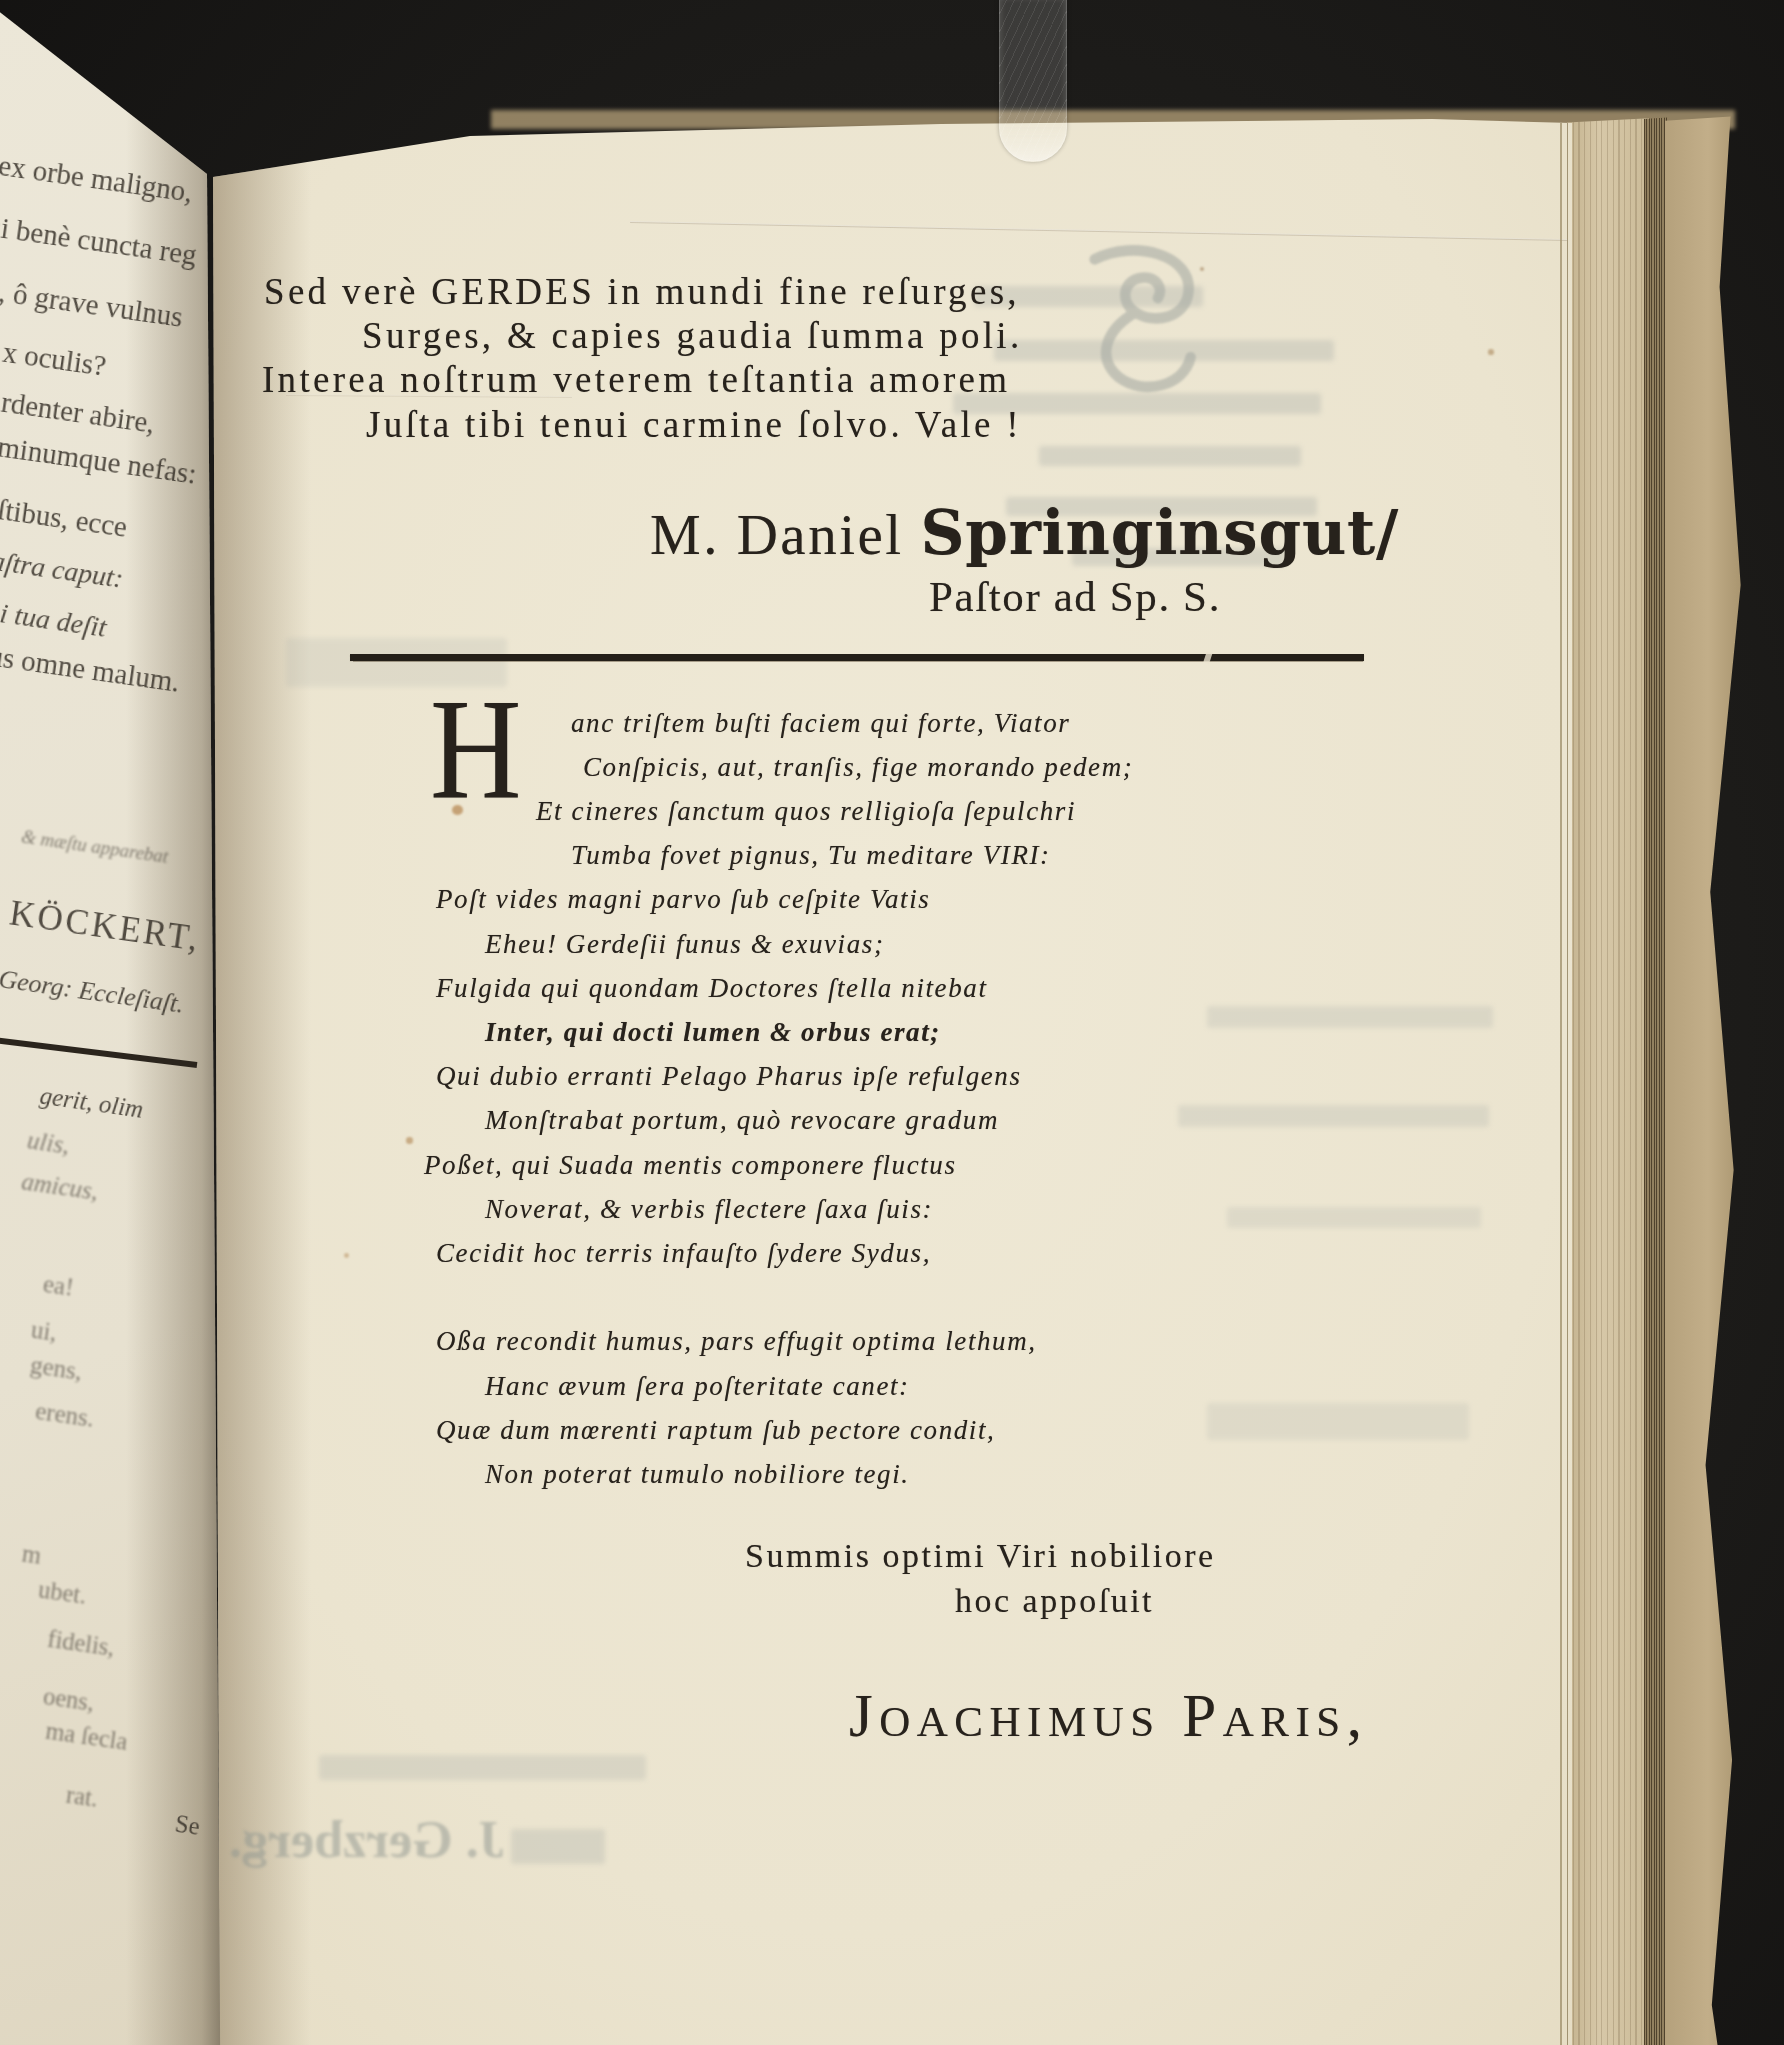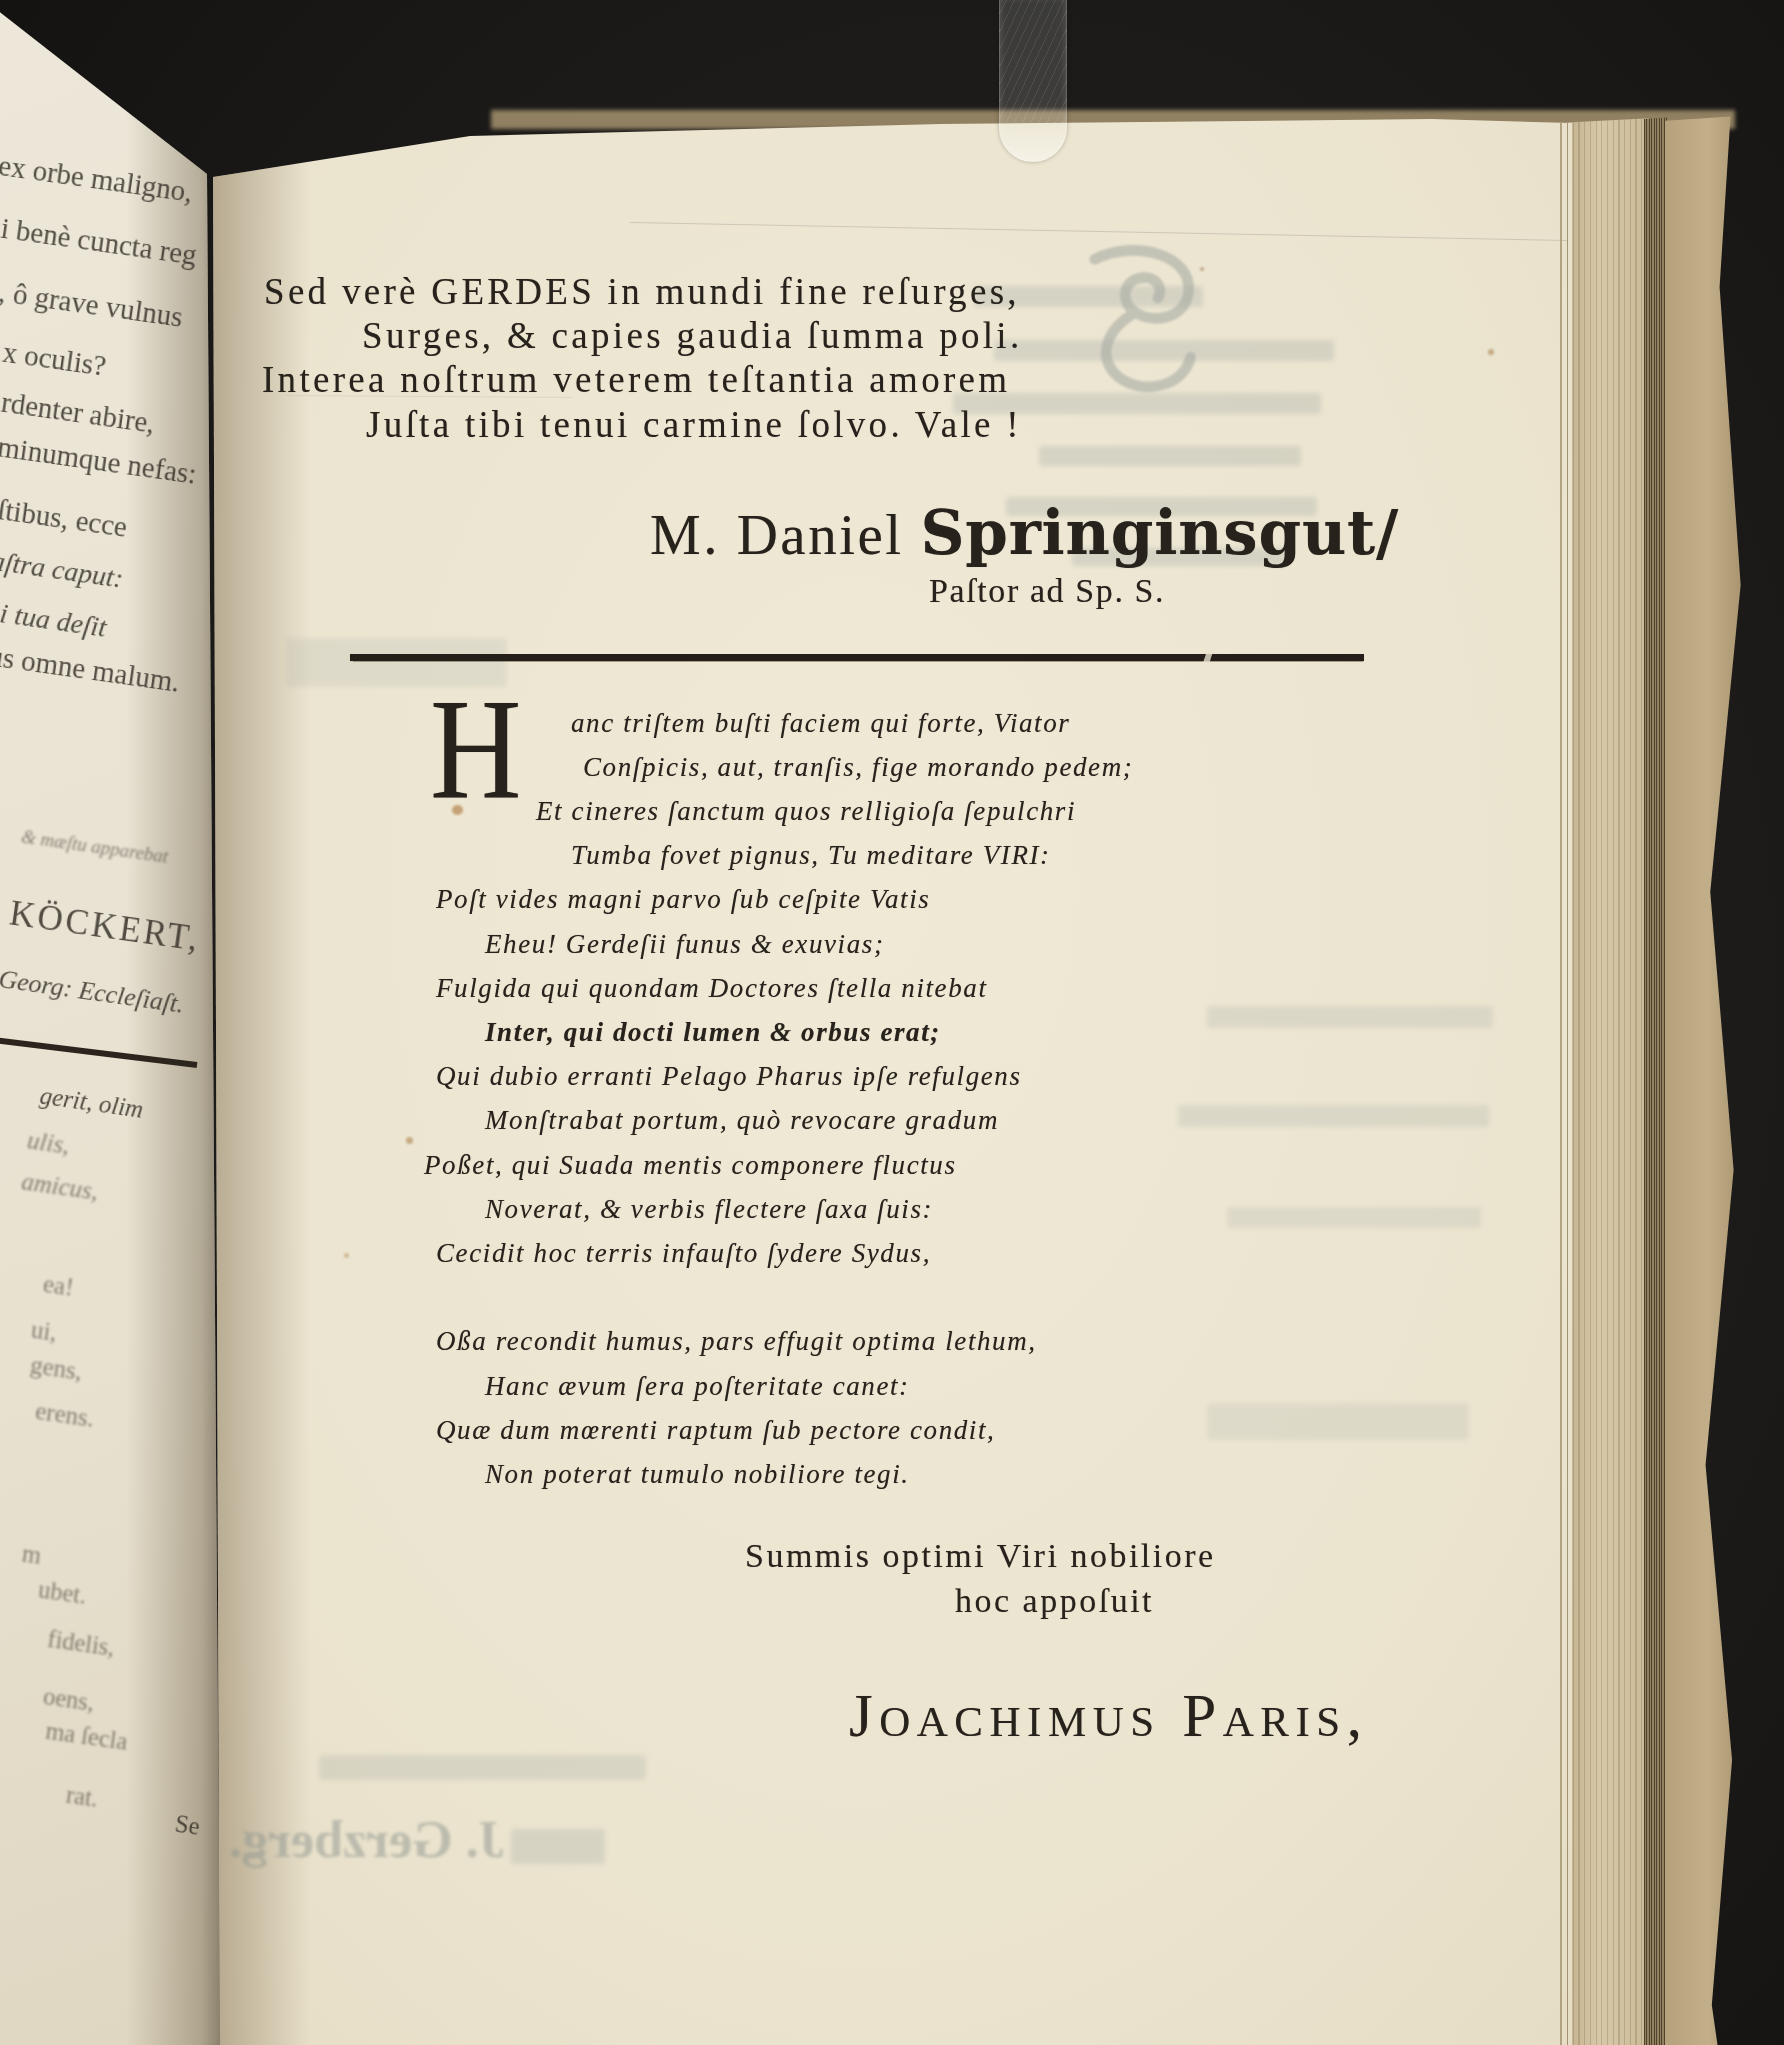--- a/index.html
+++ b/index.html
@@ -37,21 +37,21 @@
   .bleed-bar{position:absolute;background:#a9aea8;opacity:.33;filter:blur(2.5px);border-radius:3.3px;}
   .bleed-text{position:absolute;color:#8e958f;opacity:.5;filter:blur(1.6px);
               transform:scaleX(-1);font-weight:bold;}
   .bleed-orn{position:absolute;opacity:.5;filter:blur(1.2px);}
   
   .ink{color:#27221c;text-shadow:0 0 0.8px rgba(30,24,16,.35);}
   .ded{position:absolute;font-size:37px;letter-spacing:3.3px;white-space:nowrap;}
   .sig{position:absolute;white-space:nowrap;}
   .sig .prefix{font-size:57px;letter-spacing:2.5px;}
   .sig .blackletter{font-size:61px;font-weight:bold;letter-spacing:0.8px;font-family:"DejaVu Serif",serif;}
-  .pastor{position:absolute;font-size:34px;letter-spacing:1.6px;text-align:right;}
+  .pastor{position:absolute;font-size:43px;letter-spacing:1.6px;text-align:right;}
   #rule{position:absolute;left:350px;top:654px;width:1014px;height:7.4px;background:#241f18;
         box-shadow:0 0.8px 0.8px rgba(60,45,25,.4);}
   #rule::after{content:"";position:absolute;left:855px;top:-1.6px;width:5.7px;height:10.6px;background:#ebe4cf;
         transform:rotate(18deg);opacity:.8;}
   .dropcap{position:absolute;left:430px;top:695px;font-size:144px;line-height:108px;
            transform:scaleX(.88);transform-origin:left top;}
   .pl{position:absolute;font-style:italic;font-size:27px;letter-spacing:1.6px;white-space:nowrap;}
   .closing{position:absolute;font-size:34px;letter-spacing:2.5px;white-space:nowrap;}
   .bigname{position:absolute;font-variant:small-caps;font-size:61px;letter-spacing:6.5px;white-space:nowrap;}
   

